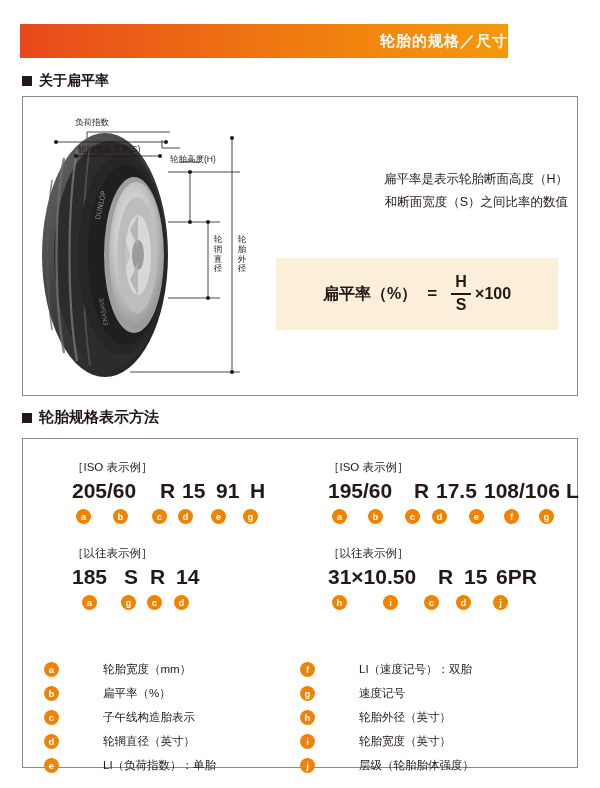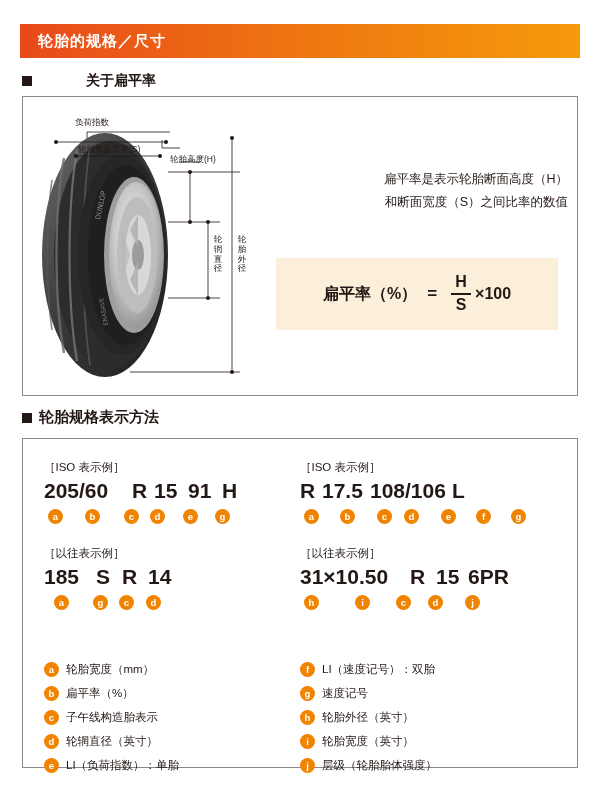--- a/index.html
+++ b/index.html
@@ -7,37 +7,37 @@
     width:600px;height:788px;
     background:#ffffff;
     font-family:"Liberation Sans","DejaVu Sans",sans-serif;
     color:#231815;
     -webkit-font-smoothing:antialiased;
   }
   .page{position:relative;width:600px;height:788px;overflow:hidden;}
 
   
   .titlebar{
-    position:absolute;left:20px;top:24px;width:560px;height:34px;
+    position:absolute;left:20px;top:24px;width:488px;height:34px;
     background:linear-gradient(90deg,#e8491b 0%,#ef7a10 55%,#f59a0b 100%);
-    display:flex;align-items:center;
+    display:flex;align-items:center;justify-content:flex-end;
   }
   .titlebar .t{
     color:#ffffff;font-size:15px;font-weight:bold;letter-spacing:1px;
     padding-left:18px;
   }
 
   
   .sec-head{
     position:absolute;display:flex;align-items:center;font-size:14px;font-weight:bold;color:#231815;
   }
   .sec-head .sq{
     width:10px;height:10px;background:#231815;display:inline-block;margin-right:7px;
   }
-  #h1{left:22px;top:72px;gap:47px;}
+  #h1{left:22px;top:72px;}
   #h2{left:22px;top:408px;font-size:15px;}
 
   
   .box{
     position:absolute;border:1px solid #898989;background:#fff;box-sizing:border-box;
   }
   #box1{left:22px;top:96px;width:556px;height:300px;}
   #box2{left:22px;top:438px;width:556px;height:330px;}
 
   
@@ -67,21 +67,21 @@
   .formula .eq{margin:0 10px;font-size:17px;}
   .frac{display:inline-flex;flex-direction:column;align-items:center;margin:0 4px;}
   .frac .num{font-size:16px;font-weight:bold;line-height:1.05;}
   .frac .bar{width:20px;height:2px;background:#231815;margin:2px 0;}
   .frac .den{font-size:16px;font-weight:bold;line-height:1.05;}
   .note{
     position:absolute;left:276px;top:348px;width:292px;font-size:9.5px;color:#231815;
   }
 
   
-  .col{position:absolute;}
+  .col{position:absolute;margin-left:28px;}
   #colL{left:44px;top:460px;width:250px;}
   #colR{left:300px;top:460px;width:262px;}
 
   .ex-title{font-size:11.5px;color:#231815;margin-bottom:4px;}
   .code{
     font-size:21px;font-weight:bold;letter-spacing:0px;color:#231815;
     display:flex;align-items:baseline;white-space:nowrap;
   }
   .code span{display:inline-block;}
   .badges{display:flex;margin-top:6px;}
@@ -90,21 +90,21 @@
     font-size:9.5px;font-weight:bold;display:flex;align-items:center;justify-content:center;
     margin-right:0;
   }
 
   
   .legend{position:absolute;font-size:11.5px;color:#231815;}
   #legL{left:44px;top:662px;width:250px;}
   #legR{left:300px;top:662px;width:262px;}
   .leg-row{display:flex;align-items:center;margin-bottom:9px;}
   .leg-row .badge{margin-right:7px;flex:0 0 auto;}
-  .leg-row .txt{line-height:1.2;}
+  .leg-row .txt{line-height:1.2;margin-left:37px;}
 </style>
 </head>
 <body>
 
 <div class="page">
 
   <div class="titlebar">
     <div class="t">轮胎的规格／尺寸</div>
   </div>
 
@@ -260,20 +260,21 @@
         <span class="badge">d</span>
       </div>
     </div>
   </div>
 
   <div class="col" id="colR">
 
     <div>
       <div class="ex-title">［ISO 表示例］</div>
       <div class="code">
+        <span style="width:86px">195/60</span>
         <span style="width:22px">R</span>
         <span style="width:48px">17.5</span>
         <span style="width:82px">108/106</span>
         <span style="width:18px">L</span>
       </div>
       <div class="badges">
         <span class="badge" style="margin-right:21px;margin-left:4px">a</span>
         <span class="badge" style="margin-right:22px">b</span>
         <span class="badge" style="margin-right:12px">c</span>
         <span class="badge" style="margin-right:22px">d</span>

